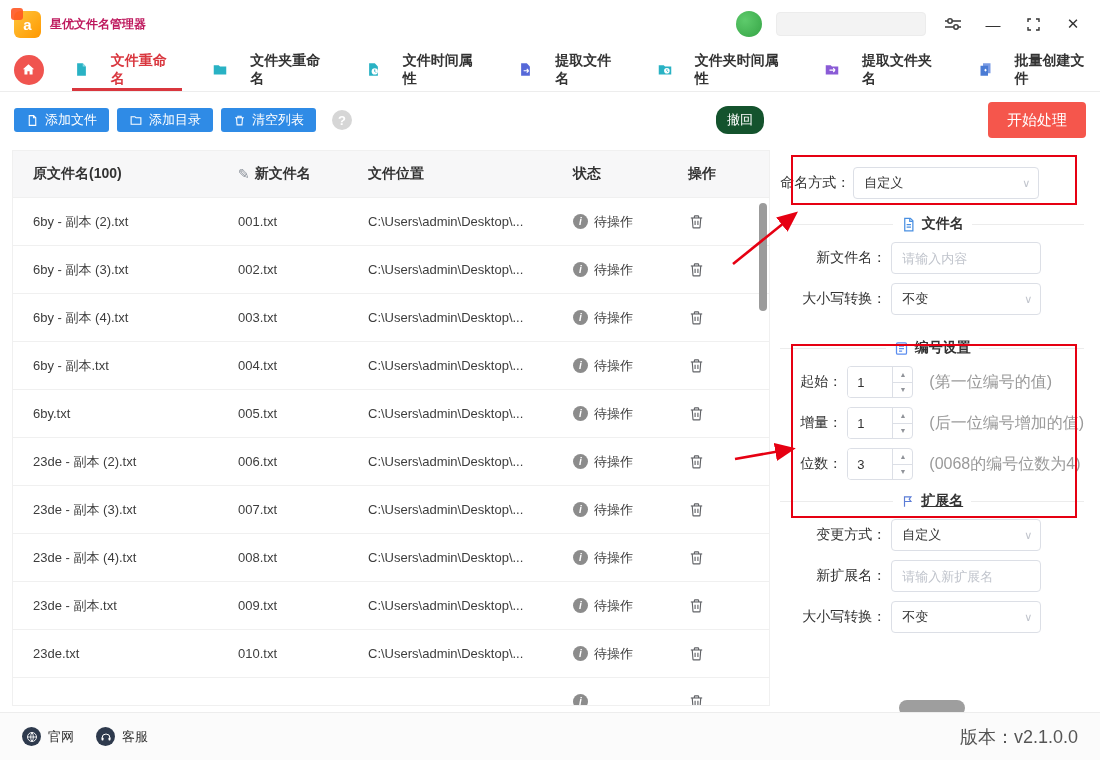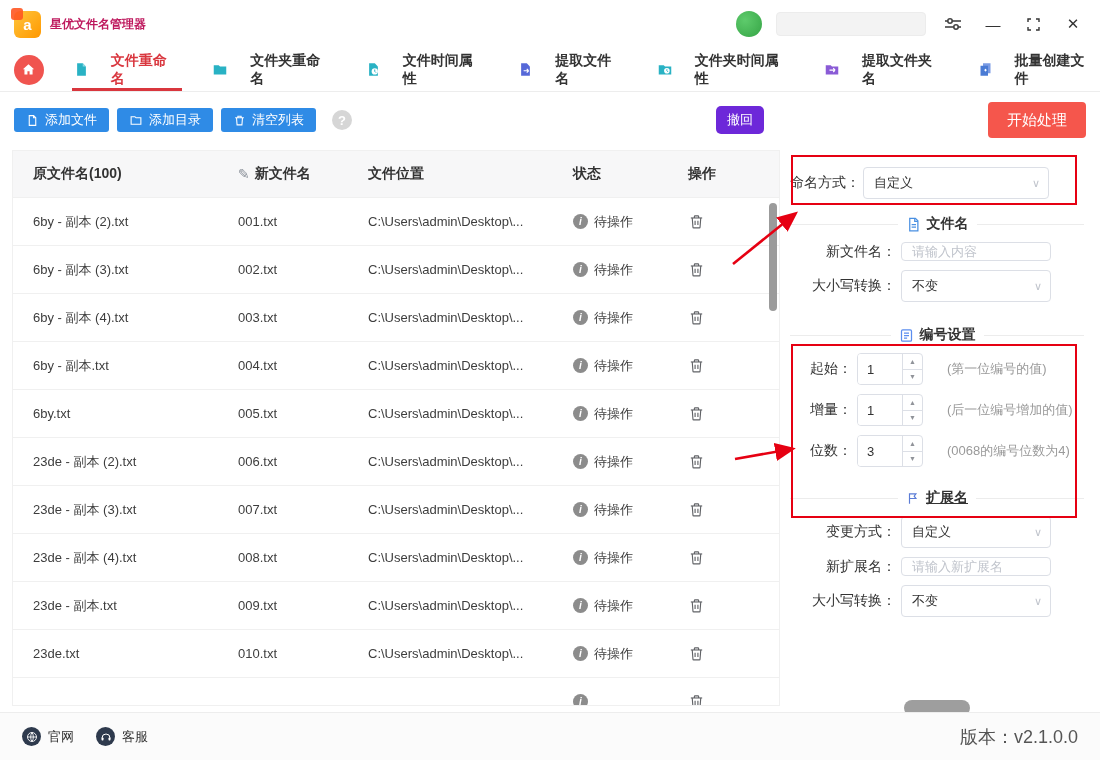--- a/index.html
+++ b/index.html
@@ -34,22 +34,22 @@
   .tab.active::after { content:""; position:absolute; left:0; right:0; bottom:0; height:3px; background:#d9363e; }
   .tab-icon { display:flex; }
 
   
   .toolbar { height:56px; display:flex; align-items:center; padding:0 14px; gap:8px; }
   .btn-blue { height:24px; padding:0 12px; background:#2f8be6; color:#fff; font-size:13px; border:none;
               border-radius:3px; display:flex; align-items:center; gap:6px; font-family:inherit; }
   .help-circle { width:20px; height:20px; border-radius:50%; background:#d6d6d6; color:#fff; font-size:13px;
               font-weight:bold; display:flex; align-items:center; justify-content:center; margin-left:8px; }
   .tb-spacer { flex:1; }
-  .btn-undo { width:48px; height:28px; background:#6d28d9; color:#fff; font-size:13px; border:none;
-              border-radius:5px; font-family:inherit; }
+  .btn-undo { width:48px; height:28px; background:#14532d; color:#fff; font-size:13px; border:none;
+              border-radius:12px; font-family:inherit; }
   .btn-start { width:98px; height:36px; background:#f5564c; color:#fff; font-size:15px; border:none;
               border-radius:4px; margin-left:216px; font-family:inherit; }
 
   
   .main { display:flex; padding:2px 16px 0 12px; height:564px; }
   .table-panel { width:768px; height:556px; border:1px solid #f0f0f0; overflow:hidden; position:relative; background:#fff; }
   .t-head { height:46px; background:#f7f7f8; display:flex; align-items:center; font-size:14px; font-weight:bold; color:#333; }
   .t-row  { height:48px; display:flex; align-items:center; font-size:13px; color:#3d3d3d; border-top:1px solid #f0f0f0; }
   .c1 { width:225px; padding-left:20px; }
   .c2 { width:130px; display:flex; align-items:center; gap:5px; }
@@ -66,33 +66,33 @@
   .settings { flex:1; margin-left:10px; position:relative; padding-top:12px; }
   .p-row { display:flex; align-items:center; margin:9px 0; }
   .p-label { width:106px; text-align:right; font-size:14px; color:#333; margin-right:5px; white-space:nowrap; }
   .p-label.narrow { width:68px; }
   .p-label.tiny { width:62px; }
   .select { height:32px; border:1px solid #dcdfe6; border-radius:4px; background:#fff; display:flex;
             align-items:center; justify-content:space-between; padding:0 8px 0 10px; font-size:13px; color:#333; }
   .select.w-lg { width:186px; }
   .select.w-md { width:150px; }
   .chev { color:#c0c4cc; font-size:11px; }
-  .txt-input { width:150px; height:19px; border:1px solid #dcdfe6; border-radius:4px; padding:0 10px;
+  .txt-input { width:150px; height:32px; border:1px solid #dcdfe6; border-radius:4px; padding:0 10px;
                font-size:13px; color:#a21caf; font-family:inherit; }
   .txt-input::placeholder { color:#c0c4cc; }
   .section { display:flex; align-items:center; gap:8px; margin:16px 0 6px; }
   .section::before, .section::after { content:""; flex:1; height:1px; background:#ececec; }
   .section-title { font-size:14px; font-weight:bold; color:#333; }
   .section-inner { display:flex; align-items:center; gap:6px; }
   .spin { width:66px; height:32px; border:1px solid #dcdfe6; border-radius:4px; display:flex; overflow:hidden; }
   .spin input { width:44px; border:none; padding-left:9px; font-size:13px; color:#333; font-family:inherit; outline:none; }
   .spin-ctrl { width:20px; border-left:1px solid #dcdfe6; display:flex; flex-direction:column; }
   .spin-ctrl div { flex:1; display:flex; align-items:center; justify-content:center; font-size:7px; color:#909399; }
   .spin-ctrl div:first-child { border-bottom:1px solid #dcdfe6; }
-  .hint { font-size:13px; color:#9a9a9a; margin-left:24px; white-space:nowrap; }
+  .hint { font-size:16px; color:#9a9a9a; margin-left:16px; white-space:nowrap; }
   .panel-more { position:absolute; left:50%; transform:translateX(-50%); bottom:-4px; width:66px; height:16px;
                 background:#9e9e9e; border-radius:8px; }
 
   
   .anno-box { position:absolute; border:2px solid #e60012; z-index:50; pointer-events:none; }
   .anno-box.b1 { left:791px; top:155px; width:286px; height:50px; }
   .anno-box.b2 { left:791px; top:344px; width:286px; height:174px; }
   .anno-svg { position:absolute; left:0; top:0; width:1100px; height:760px; z-index:51; pointer-events:none; }
 
   
@@ -552,21 +552,21 @@
         <div class="spin">
           <input value="3" style="">
           <div class="spin-ctrl">
             <div>▲</div>
             <div>▼</div>
           </div>
         </div>
         <span class="hint">(0068的编号位数为4)</span>
       </div>
 
-      <div class="section" style="margin-top:22px;text-decoration:underline;">
+      <div class="section" style="margin-top:12px;text-decoration:underline;">
         <span class="section-inner">
           <svg width="14" height="15" viewBox="0 0 24 24" fill="none" stroke="#5b7cd6" stroke-width="2">
               <path d="M6 3v18M6 4h11l-3 4 3 4H6"></path>
             </svg>
           <span class="section-title">扩展名</span>
         </span>
       </div>
 
       <div class="p-row">
         <div class="p-label">变更方式：</div>

